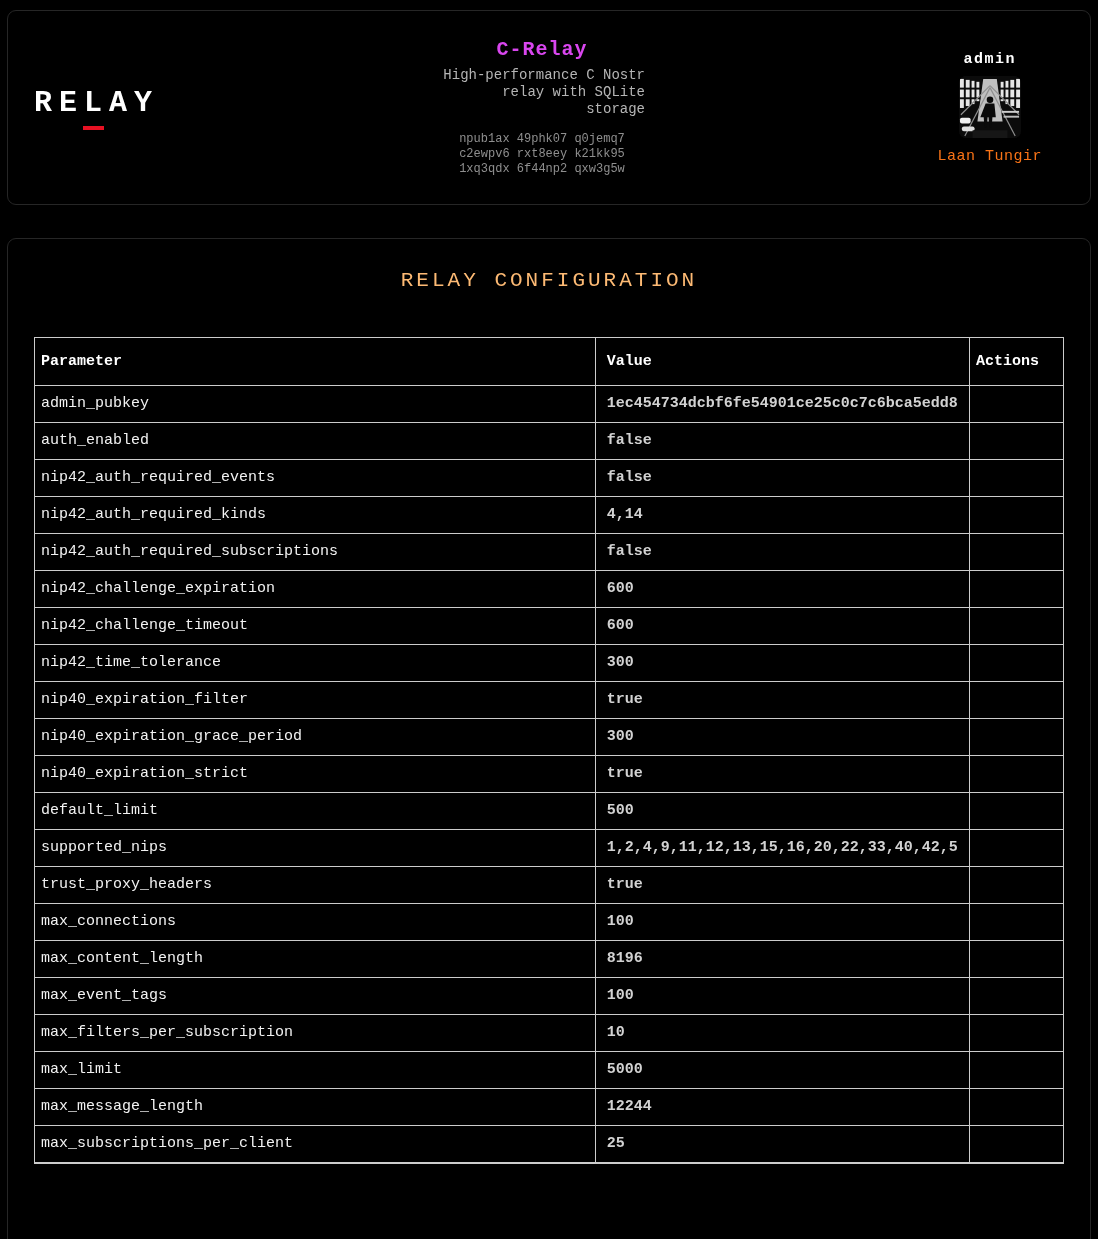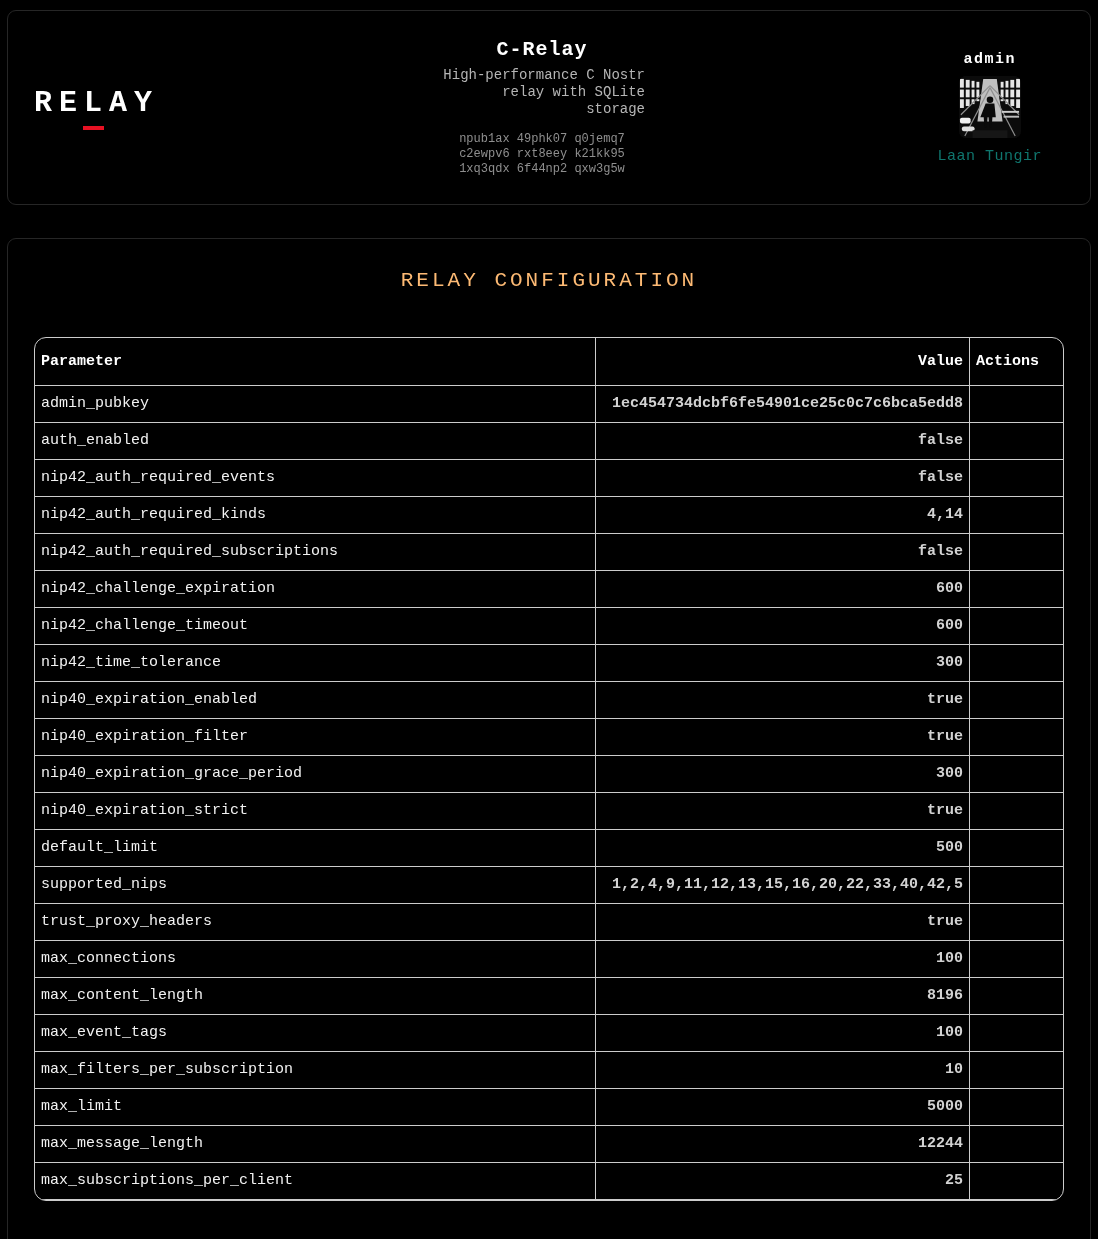--- a/index.html
+++ b/index.html
@@ -37,21 +37,21 @@
     width: 21px; height: 4px;
     background: var(--accent-red, #e81123);
     margin: 6px 0 0 49px;
   }
   .center-section { width: 252px; text-align: center; }
   .relay-title {
     margin: 0;
     font-size: 20px;
     font-weight: 700;
     letter-spacing: 1px;
-    color: #ffffff;
+    color: #d946ef;
   }
   .relay-subtitle {
     font-size: 14px;
     line-height: 17px;
     color: #b5b5b5;
     max-width: 206px;
     margin: 6px auto 0;
     text-align: right;
   }
   .npub {
@@ -65,60 +65,60 @@
   .admin-block { display: flex; flex-direction: column; align-items: center; margin-right: 8px; }
   .admin-role { font-size: 15px; font-weight: 700; letter-spacing: 1.5px; color: #fff; }
   .avatar {
     width: 62px; height: 62px;
     border-radius: 7px;
     overflow: hidden;
     margin: 8px 0 10px;
     background: #0b0b0b;
   }
   .avatar svg { display: block; }
-  .admin-name { font-size: 15px; letter-spacing: 0.5px; color: #0f766e; }
+  .admin-name { font-size: 15px; letter-spacing: 0.5px; color: #f97316; }
 
   
   .config-card {
     margin-top: 33px;
     height: 1080px;
     padding: 30px 26px 0;
   }
   .config-title {
     margin: 0;
     text-align: center;
     font-size: 21px;
     font-weight: 400;
     letter-spacing: 3px;
     line-height: 24px;
     color: #fdba74;
   }
   .table-wrap {
     margin-top: 44px;
     border: 1px solid var(--table-border, #cccccc);
-    border-radius: 12px;
+    border-radius: 0;
     overflow: hidden;
   }
   table { width: 100%; border-collapse: collapse; table-layout: fixed; }
   th, td {
     border-right: 1px solid var(--table-border, #cccccc);
     border-bottom: 1px solid var(--table-border, #cccccc);
     text-align: left;
     font-size: 15px;
     white-space: nowrap;
     overflow: hidden;
     vertical-align: middle;
   }
   th:last-child, td:last-child { border-right: none; }
   th { height: 47px; font-weight: 700; color: #fff; padding: 0 6px; }
   td { height: 37px; padding: 0 6px; }
   .param-col  { width: 54.5%; }
   .value-col  { width: 36.4%; }
   .actions-col{ width: 9.1%; }
-  th.value-th, td.value-cell { padding-left: 11px; text-align: right; }
+  th.value-th, td.value-cell { padding-left: 11px; }
   td.param-cell { color: #f2f2f2; }
   td.value-cell { color: #d2d2d2; font-weight: bold; }
 </style>
 </head>
 <body>
 
 <div class="page">
 
   <header class="card header-card">
     <div class="logo-section">
@@ -251,25 +251,20 @@
     <td class="value-cell">600</td>
     <td class="actions-cell"></td>
   </tr>
 
   <tr>
     <td class="param-cell">nip42_time_tolerance</td>
     <td class="value-cell">300</td>
     <td class="actions-cell"></td>
   </tr>
 
-  <tr>
-    <td class="param-cell">nip40_expiration_enabled</td>
-    <td class="value-cell">true</td>
-    <td class="actions-cell"></td>
-  </tr>
 
   <tr>
     <td class="param-cell">nip40_expiration_filter</td>
     <td class="value-cell">true</td>
     <td class="actions-cell"></td>
   </tr>
 
   <tr>
     <td class="param-cell">nip40_expiration_grace_period</td>
     <td class="value-cell">300</td>

